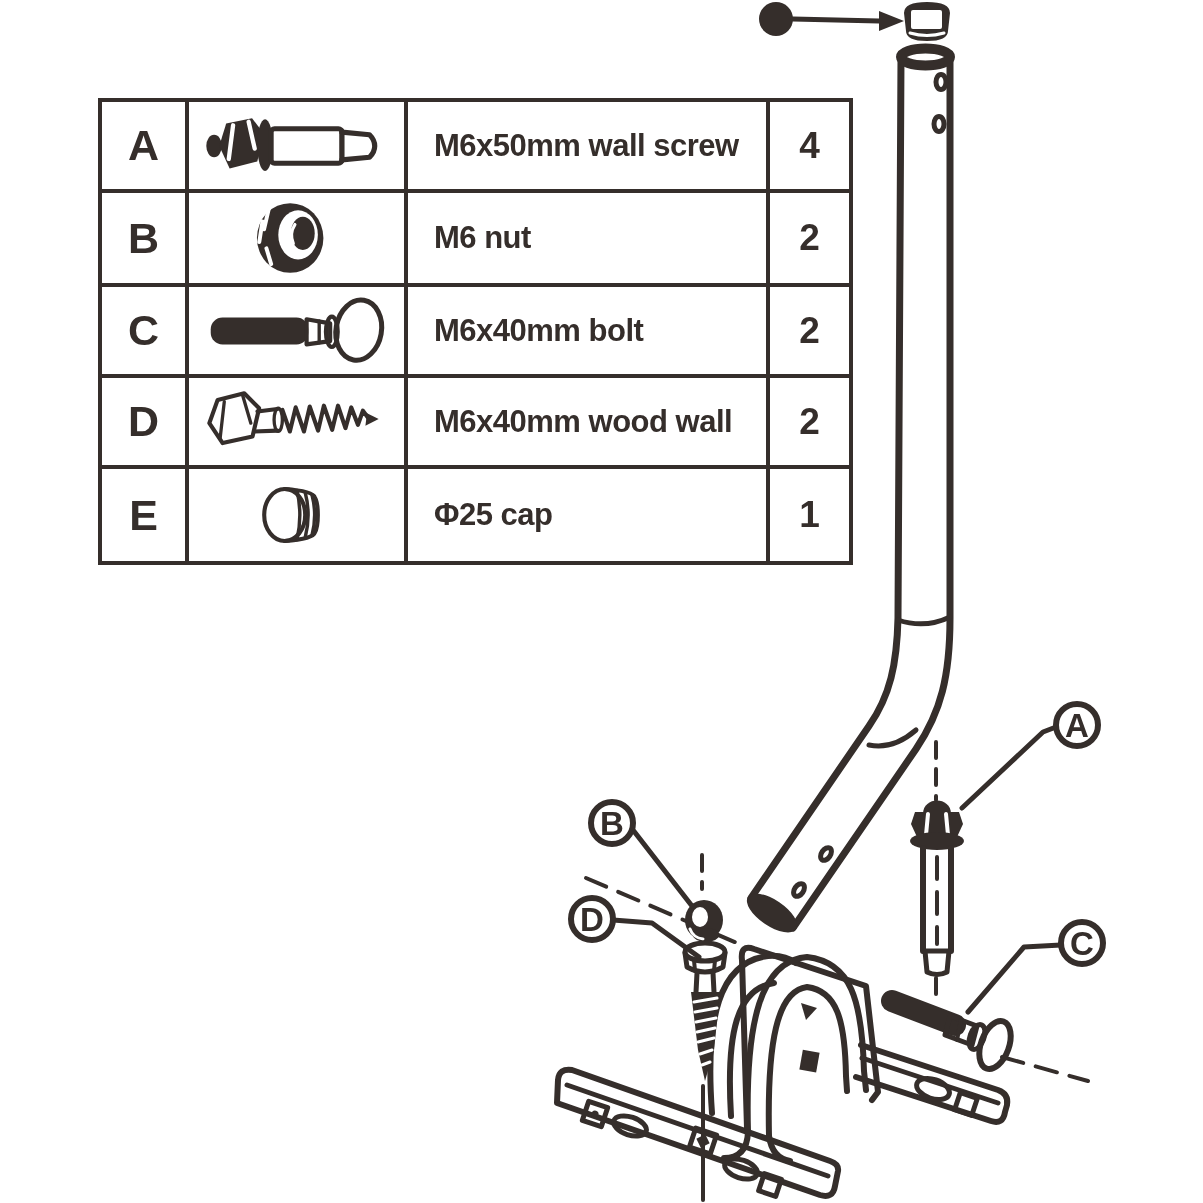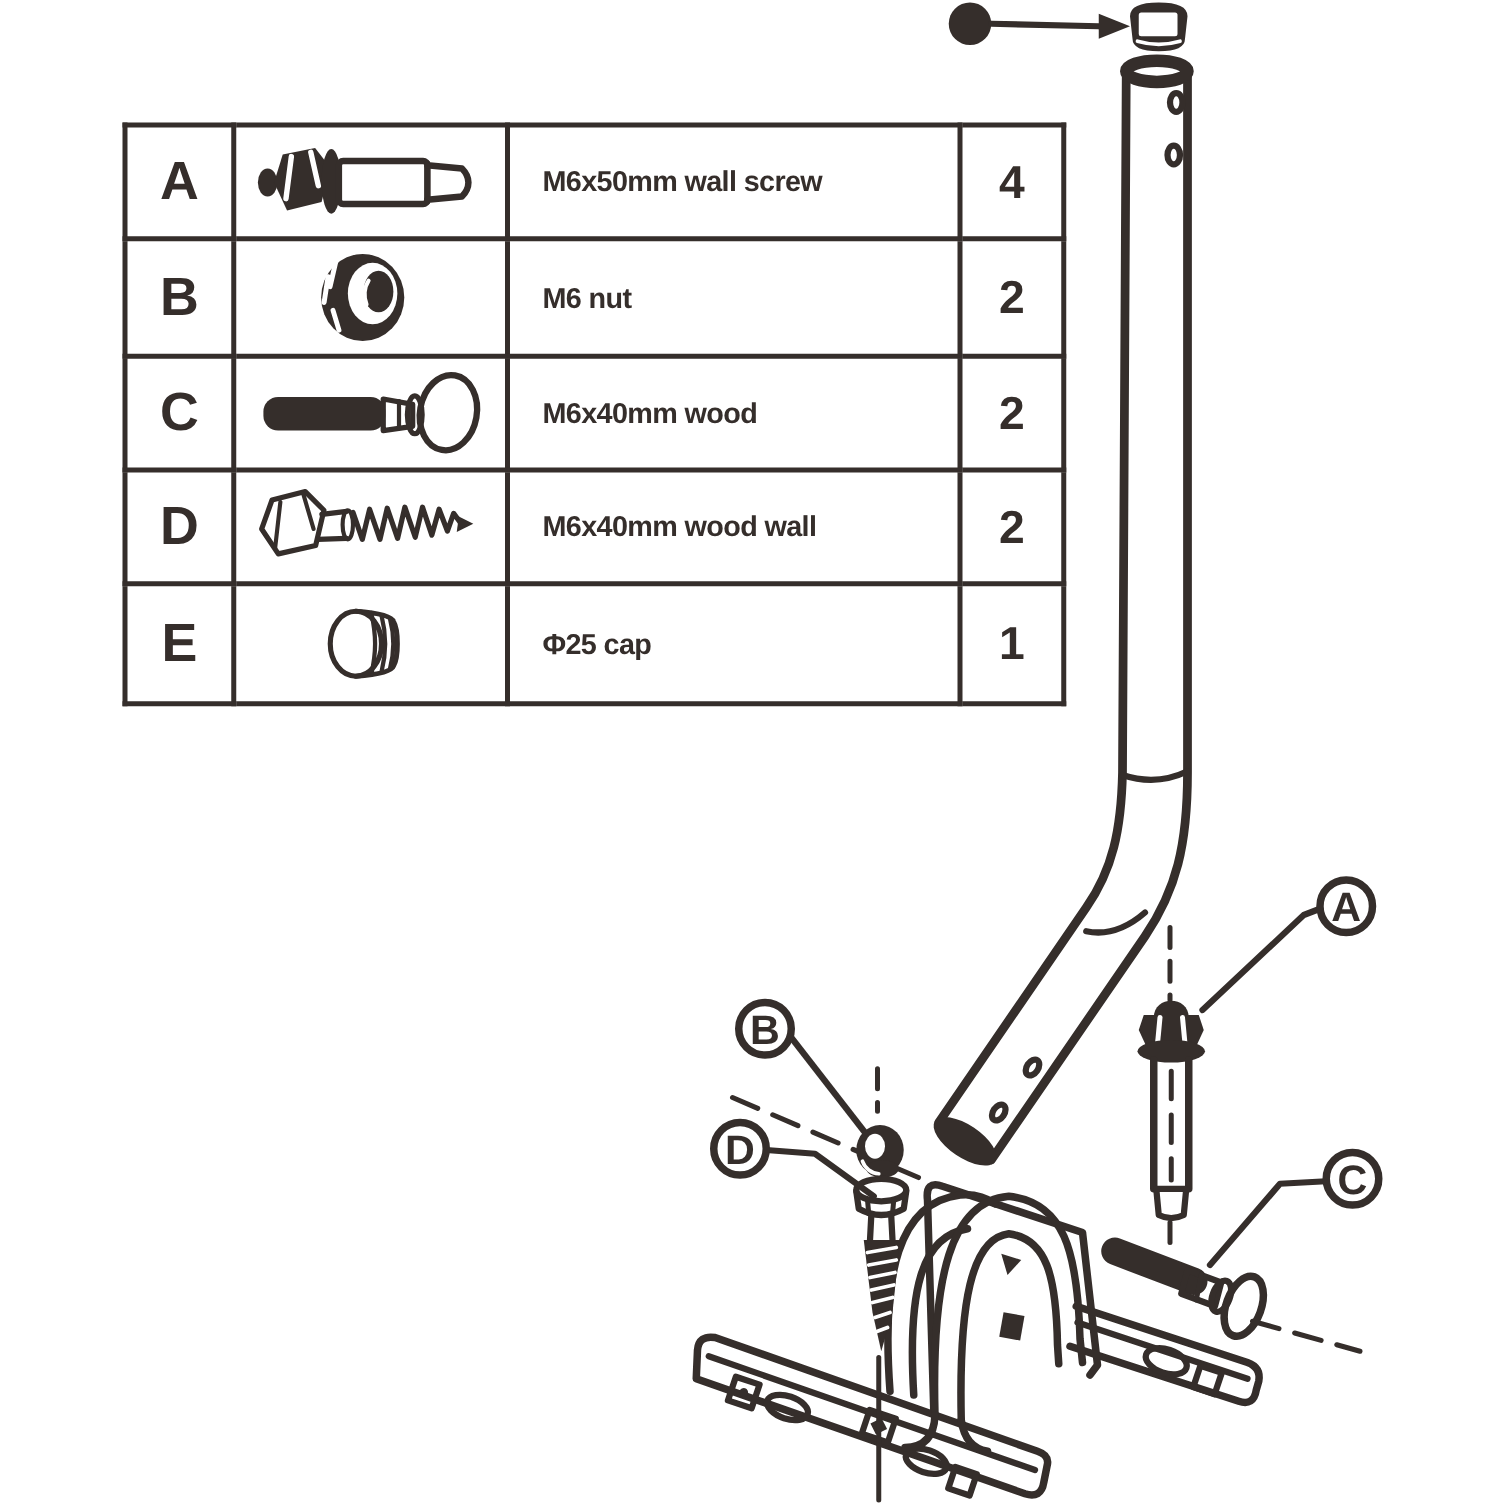--- a/index.html
+++ b/index.html
@@ -4,21 +4,21 @@
 <style>
   html,body{margin:0;padding:0;background:#fff;}
   .canvas{position:relative;width:1203px;height:1203px;background:#ffffff;overflow:hidden;
           font-family:"Liberation Sans",sans-serif;color:#352e2b;}
   
   table.parts{position:absolute;left:98px;top:98px;border-collapse:collapse;table-layout:fixed;}
   table.parts td{border:4px solid #352e2b;background:#fff;vertical-align:middle;}
   table.parts tr{height:91px;}
   td.letter{width:81px;text-align:center;font-weight:bold;font-size:43px;}
   td.icon{width:213px;text-align:center;}
-  td.desc{width:331px;font-weight:bold;font-size:23px;padding-left:26px;letter-spacing:-0.5px;}
+  td.desc{width:331px;font-weight:bold;font-size:31px;padding-left:26px;letter-spacing:-0.5px;}
   td.qty{width:77px;text-align:center;font-weight:bold;font-size:37px;}
   
   svg.diagram{position:absolute;left:0;top:0;}
   .ln{stroke:#352e2b;fill:none;stroke-linecap:round;stroke-linejoin:round;}
   .w4{stroke-width:4px;} .w5{stroke-width:5px;} .w6{stroke-width:6px;} .w7{stroke-width:7px;} .w10{stroke-width:10px;}
   .fillk{fill:#352e2b;stroke:none;}
   .wht{stroke:#ffffff;fill:none;stroke-linecap:round;}
   .dash{stroke-dasharray:22 13;}
   .dash2{stroke-dasharray:16 11;}
   .co-label{font-family:"Liberation Sans",sans-serif;font-weight:bold;font-size:33px;fill:#352e2b;text-anchor:middle;}
@@ -200,21 +200,21 @@
         <td class="letter">C</td>
         <td class="icon">
           <svg class="icon-svg" width="185" height="78" viewBox="0 0 220 90">
             <rect class="fillk" x="8" y="29" width="116" height="32" rx="14"></rect>
             <path class="ln w5" d="M122,31 L150,36 L150,57 L122,61 Z" fill="#fff"></path>
             <path class="ln w4" d="M137,33 L137,59"></path>
             <ellipse class="ln w5" cx="152" cy="46" rx="7" ry="18" fill="#fff"></ellipse>
             <ellipse class="ln w6" cx="184" cy="44" rx="27" ry="36" transform="rotate(10 184 44)" fill="#fff"></ellipse>
           </svg>
         </td>
-        <td class="desc">M6x40mm wood</td>
+        <td class="desc">M6x40mm bolt</td>
         <td class="qty">2</td>
       </tr>
       <tr>
         <td class="letter">D</td>
         <td class="icon">
           <svg class="icon-svg" width="195" height="83" viewBox="0 0 230 100">
             <path class="ln w5" d="M10,52 L20,24 L52,16 L70,34 L62,68 L26,76 Z" fill="#fff"></path>
             <path class="ln w4" d="M28,26 L23,70 M50,18 L60,52"></path>
             <path class="ln w5" d="M68,38 L92,35 M64,62 L92,61"></path>
             <ellipse class="ln w4" cx="93" cy="48" rx="5" ry="14" fill="#fff"></ellipse>

